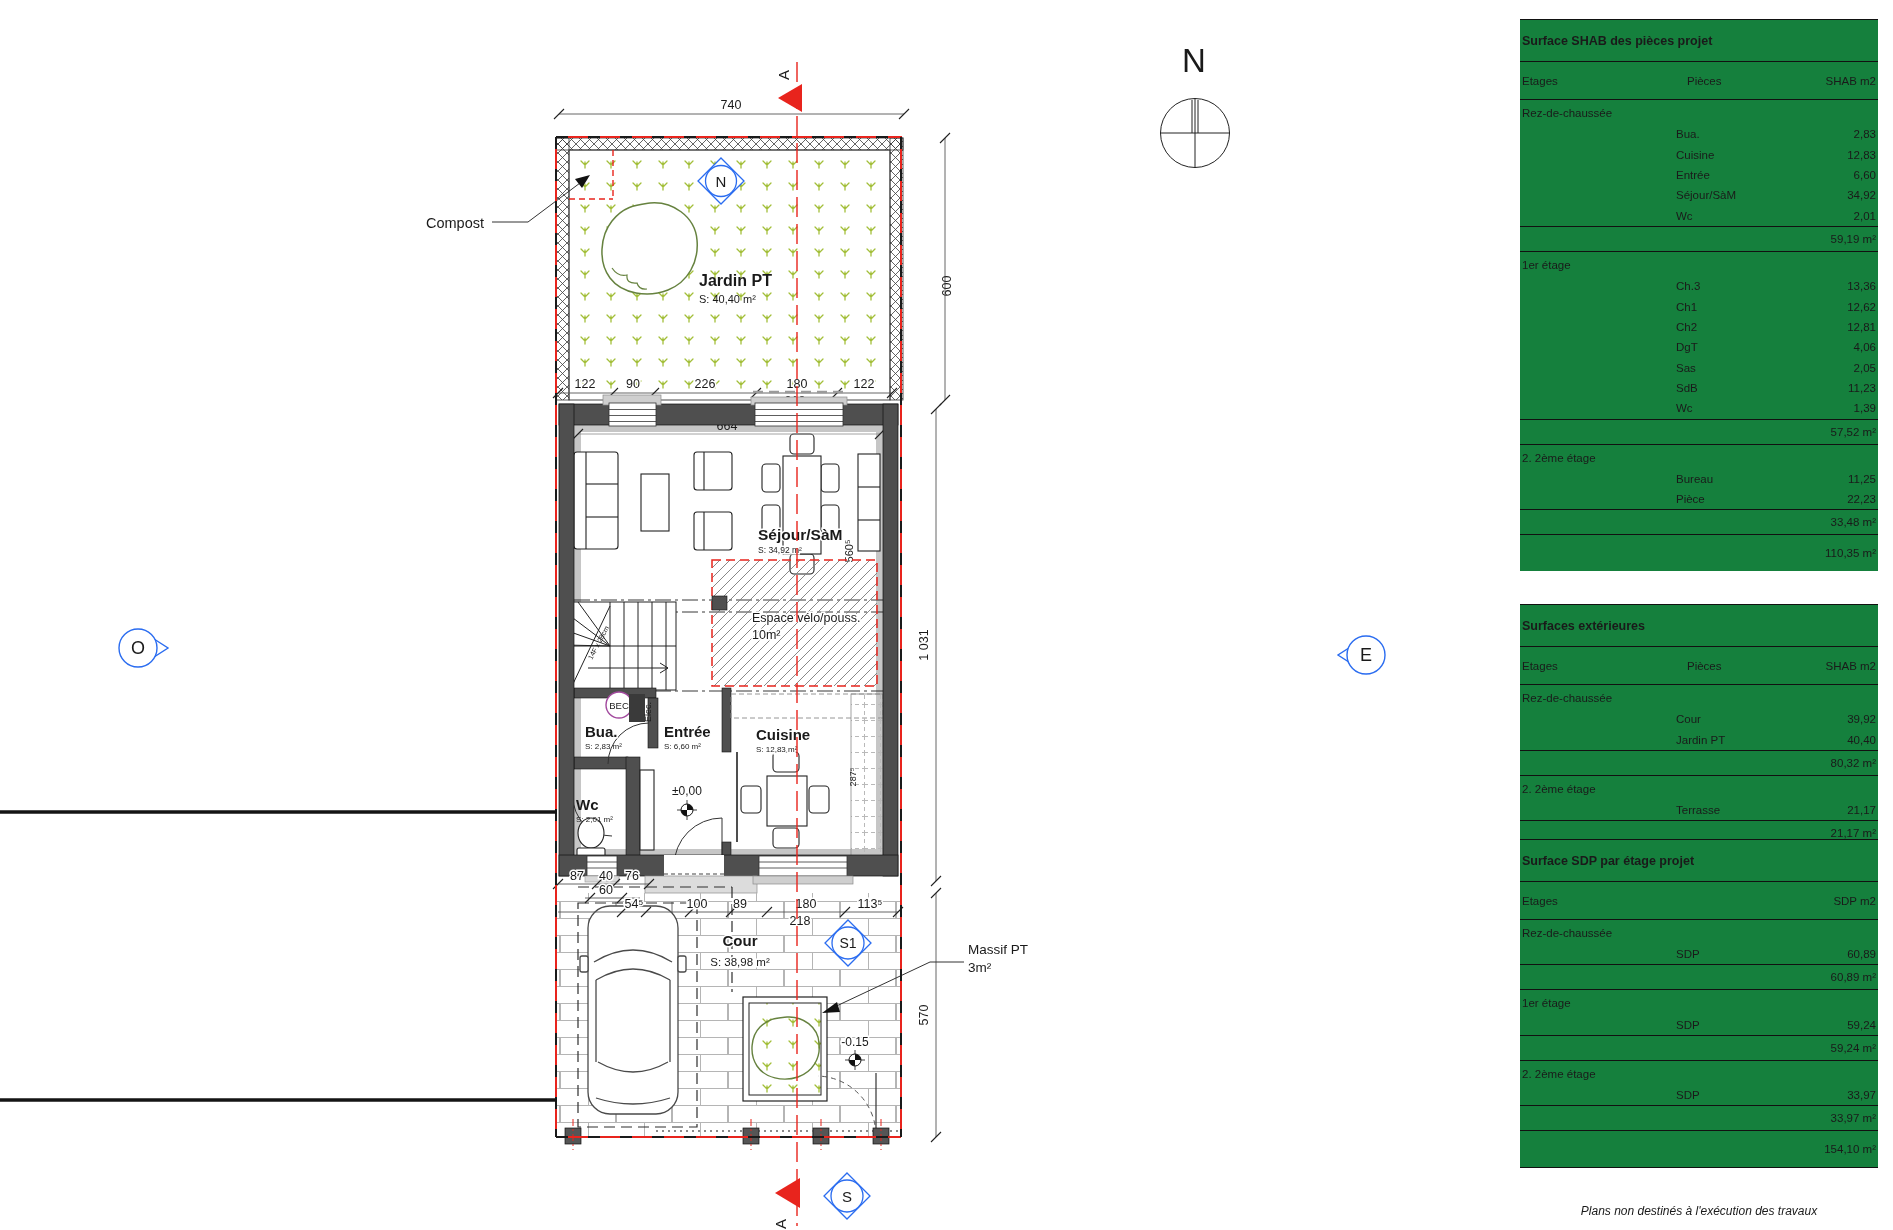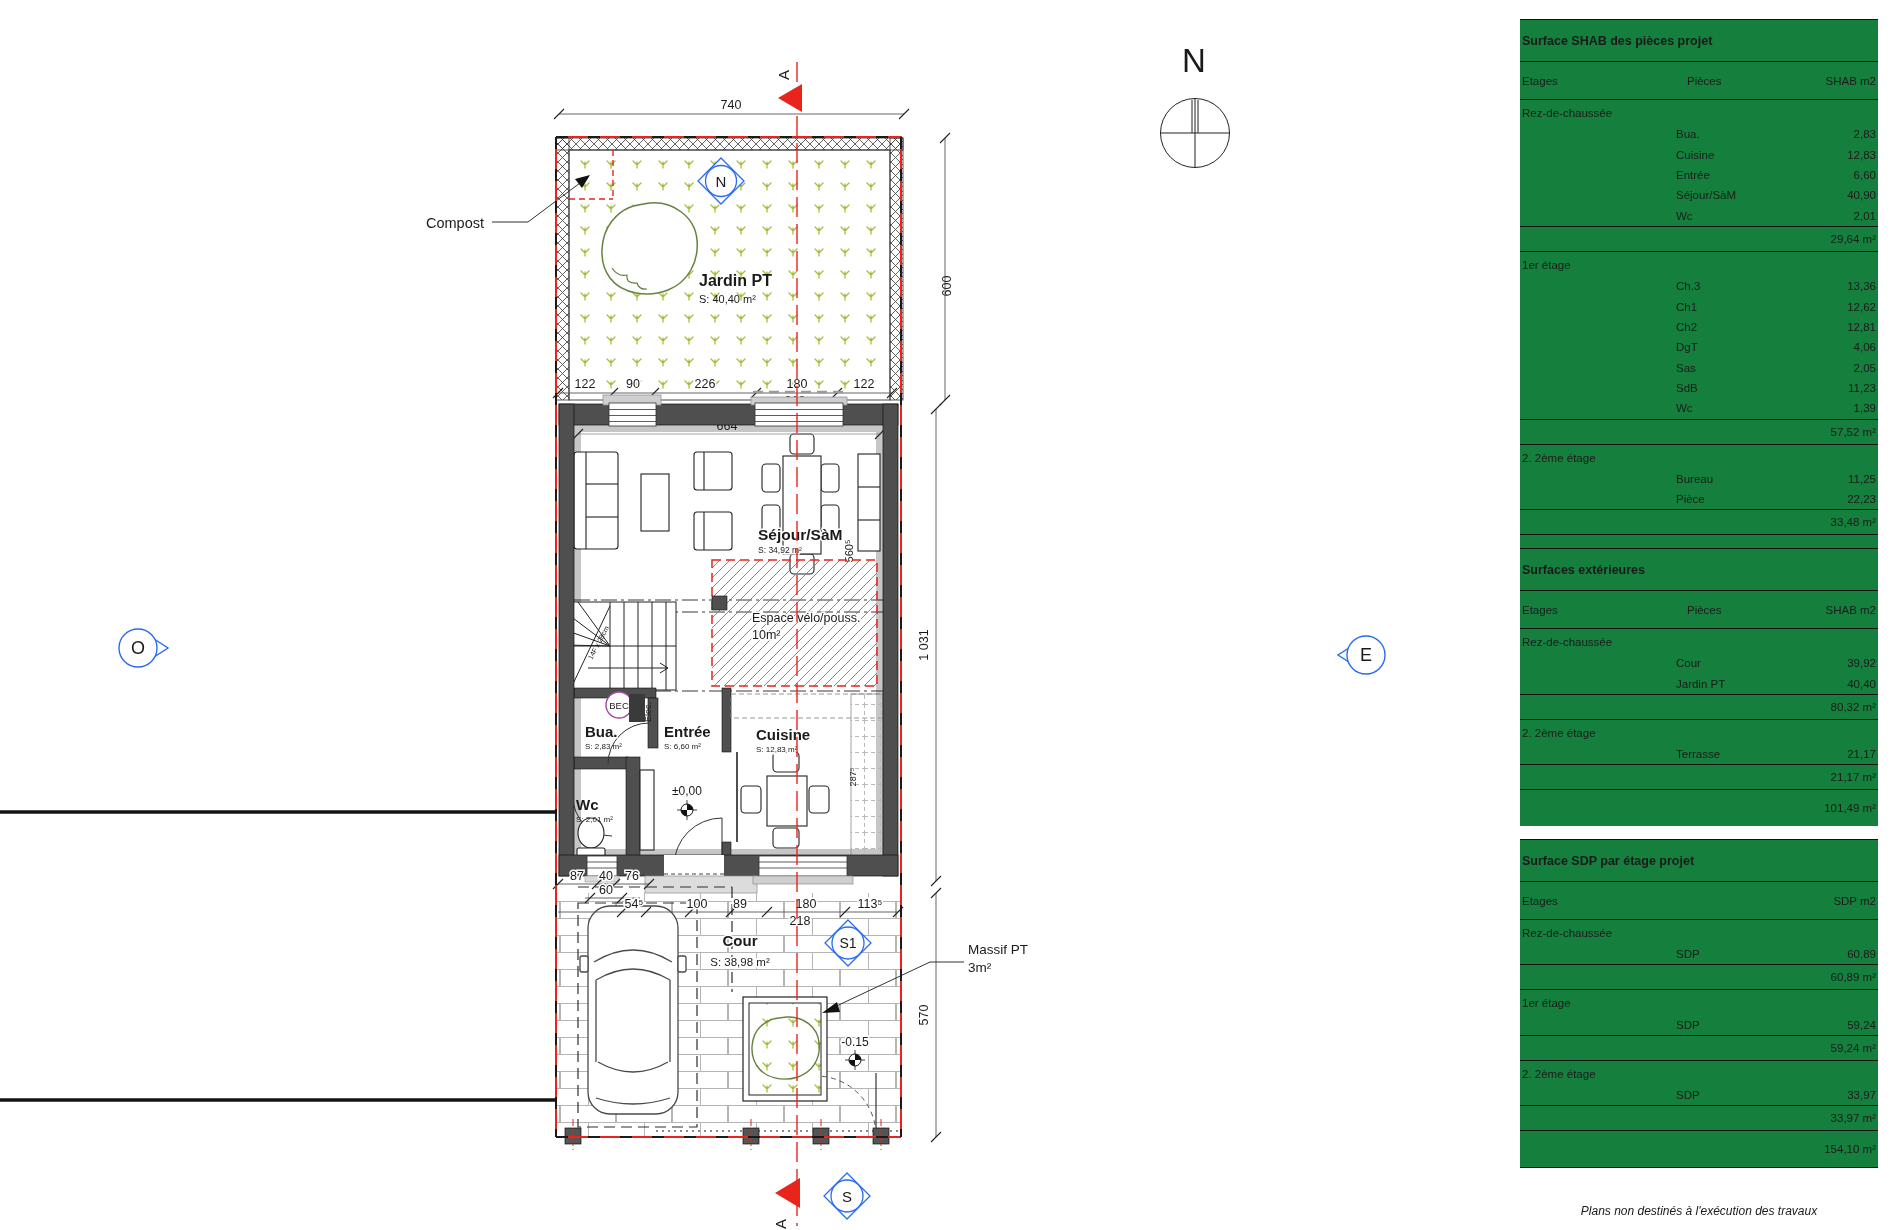--- a/index.html
+++ b/index.html
@@ -446,28 +446,28 @@
           <span class="v">12,83</span>
         </div>
         <div class="t-row">
           <span></span>
           <span>Entrée</span>
           <span class="v">6,60</span>
         </div>
         <div class="t-row">
           <span></span>
           <span>Séjour/SàM</span>
-          <span class="v">40,90</span>
+          <span class="v">34,92</span>
         </div>
         <div class="t-row">
           <span></span>
           <span>Wc</span>
           <span class="v">2,01</span>
         </div>
-        <div class="t-sub">29,64 m²</div>
+        <div class="t-sub">59,19 m²</div>
         <div class="t-group">1er étage</div>
         <div class="t-row">
           <span></span>
           <span>Ch.3</span>
           <span class="v">13,36</span>
         </div>
         <div class="t-row">
           <span></span>
           <span>Ch1</span>
           <span class="v">12,62</span>
@@ -505,21 +505,21 @@
           <span class="v">11,25</span>
         </div>
         <div class="t-row">
           <span></span>
           <span>Pièce</span>
           <span class="v">22,23</span>
         </div>
         <div class="t-sub">33,48 m²</div>
         <div class="t-total">110,35 m²</div>
       </div>
-  <div class="stable" style="top:548px">
+  <div class="stable" style="top:604px">
         <div class="t-title">Surfaces extérieures</div>
         <div class="t-header">
           <span class="c1">Etages</span>
           <span class="c2">Pièces</span>
           <span class="c3">SHAB m2</span>
         </div>
         <div class="t-group">Rez-de-chaussée</div>
         <div class="t-row">
           <span></span>
           <span>Cour</span>

